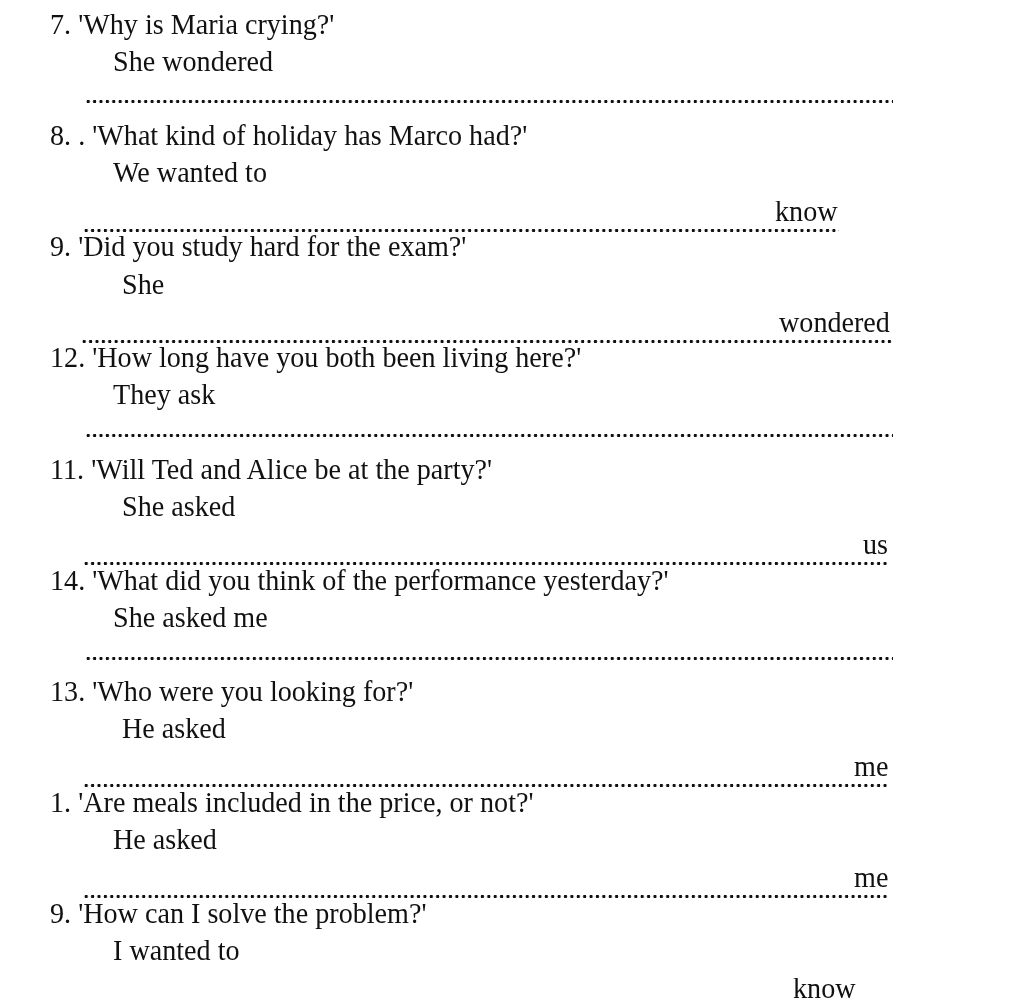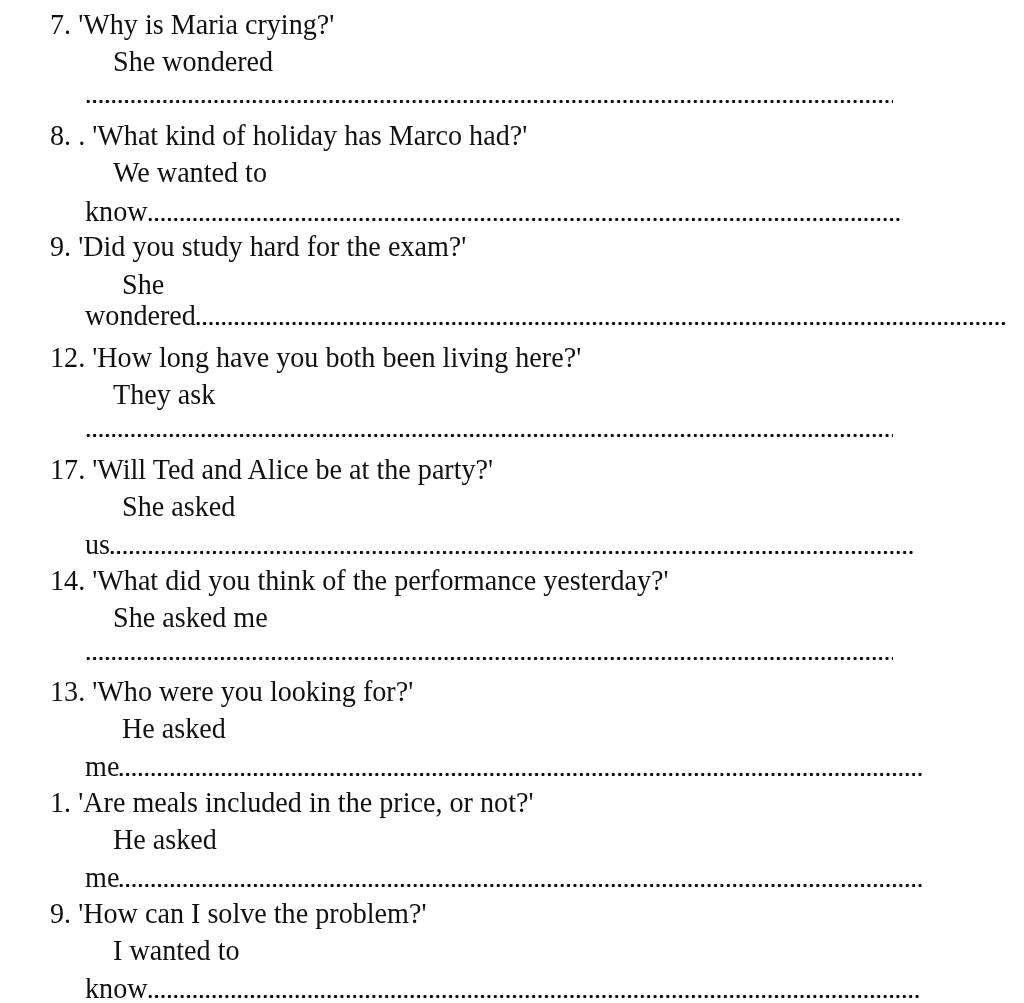--- a/index.html
+++ b/index.html
@@ -17,50 +17,50 @@
     transform-origin: left center;
   }
   .dots {
     position: absolute;
     height: 5px;
     background-image: radial-gradient(circle, #111 1.6px, transparent 1.9px);
     background-size: 6.4px 5px;
     background-repeat: repeat-x;
     background-position: left center;
   }
-  .answer { position: absolute; display: flex; align-items: flex-end; }
+  .answer { position: absolute; display: flex; align-items: flex-end; flex-direction: column; }
   .answer .lead { font-size: 29px; line-height: 34px; white-space: nowrap; transform: scaleX(0.97); transform-origin: left center; }
   .answer .dots { position: relative; margin-bottom: 6px; }
 </style>
 </head>
 <body>
 
 <div class="line" style="left:50px; top:7px;"><span>7.</span> <span>'Why is Maria crying?'</span></div>
 <div class="line" style="left:113px; top:44px;">She wondered</div>
 <div class="dots" style="left:85px; top:99px; width:808px;"></div>
 
 <div class="line" style="left:50px; top:118px;"><span>8. .</span> <span>'What kind of holiday has Marco had?'</span></div>
 <div class="line" style="left:113px; top:155px;">We wanted to</div>
 <div class="answer" style="left:85px; top:194px;">
   <span class="lead">know</span>
   <span class="dots" style="width:756px; margin-left:-2px;"></span>
 </div>
 
 <div class="line" style="left:50px; top:229px;"><span>9.</span> <span>'Did you study hard for the exam?'</span></div>
 <div class="line" style="left:122px; top:267px;">She</div>
-<div class="answer" style="left:85px; top:298px;">
+<div class="answer" style="left:85px; top:305px;">
   <span class="lead">wondered</span>
   <span class="dots" style="width:812px; margin-left:-4px;"></span>
 </div>
 
 <div class="line" style="left:50px; top:340px;"><span>12.</span> <span>'How long have you both been living here?'</span></div>
 <div class="line" style="left:113px; top:377px;">They ask</div>
 <div class="dots" style="left:85px; top:433px; width:808px;"></div>
 
-<div class="line" style="left:50px; top:452px;"><span>17.</span> <span>'Will Ted and Alice be at the party?'</span></div>
+<div class="line" style="left:50px; top:452px;"><span>11.</span> <span>'Will Ted and Alice be at the party?'</span></div>
 <div class="line" style="left:122px; top:489px;">She asked</div>
 <div class="answer" style="left:85px; top:527px;justify-content:center;">
   <span class="lead">us</span>
   <span class="dots" style="width:806px; margin-left:-2px;"></span>
 </div>
 
 <div class="line" style="left:50px; top:563px;"><span>14.</span> <span>'What did you think of the performance yesterday?'</span></div>
 <div class="line" style="left:113px; top:600px;">She asked me</div>
 <div class="dots" style="left:85px; top:656px; width:808px;"></div>
 

